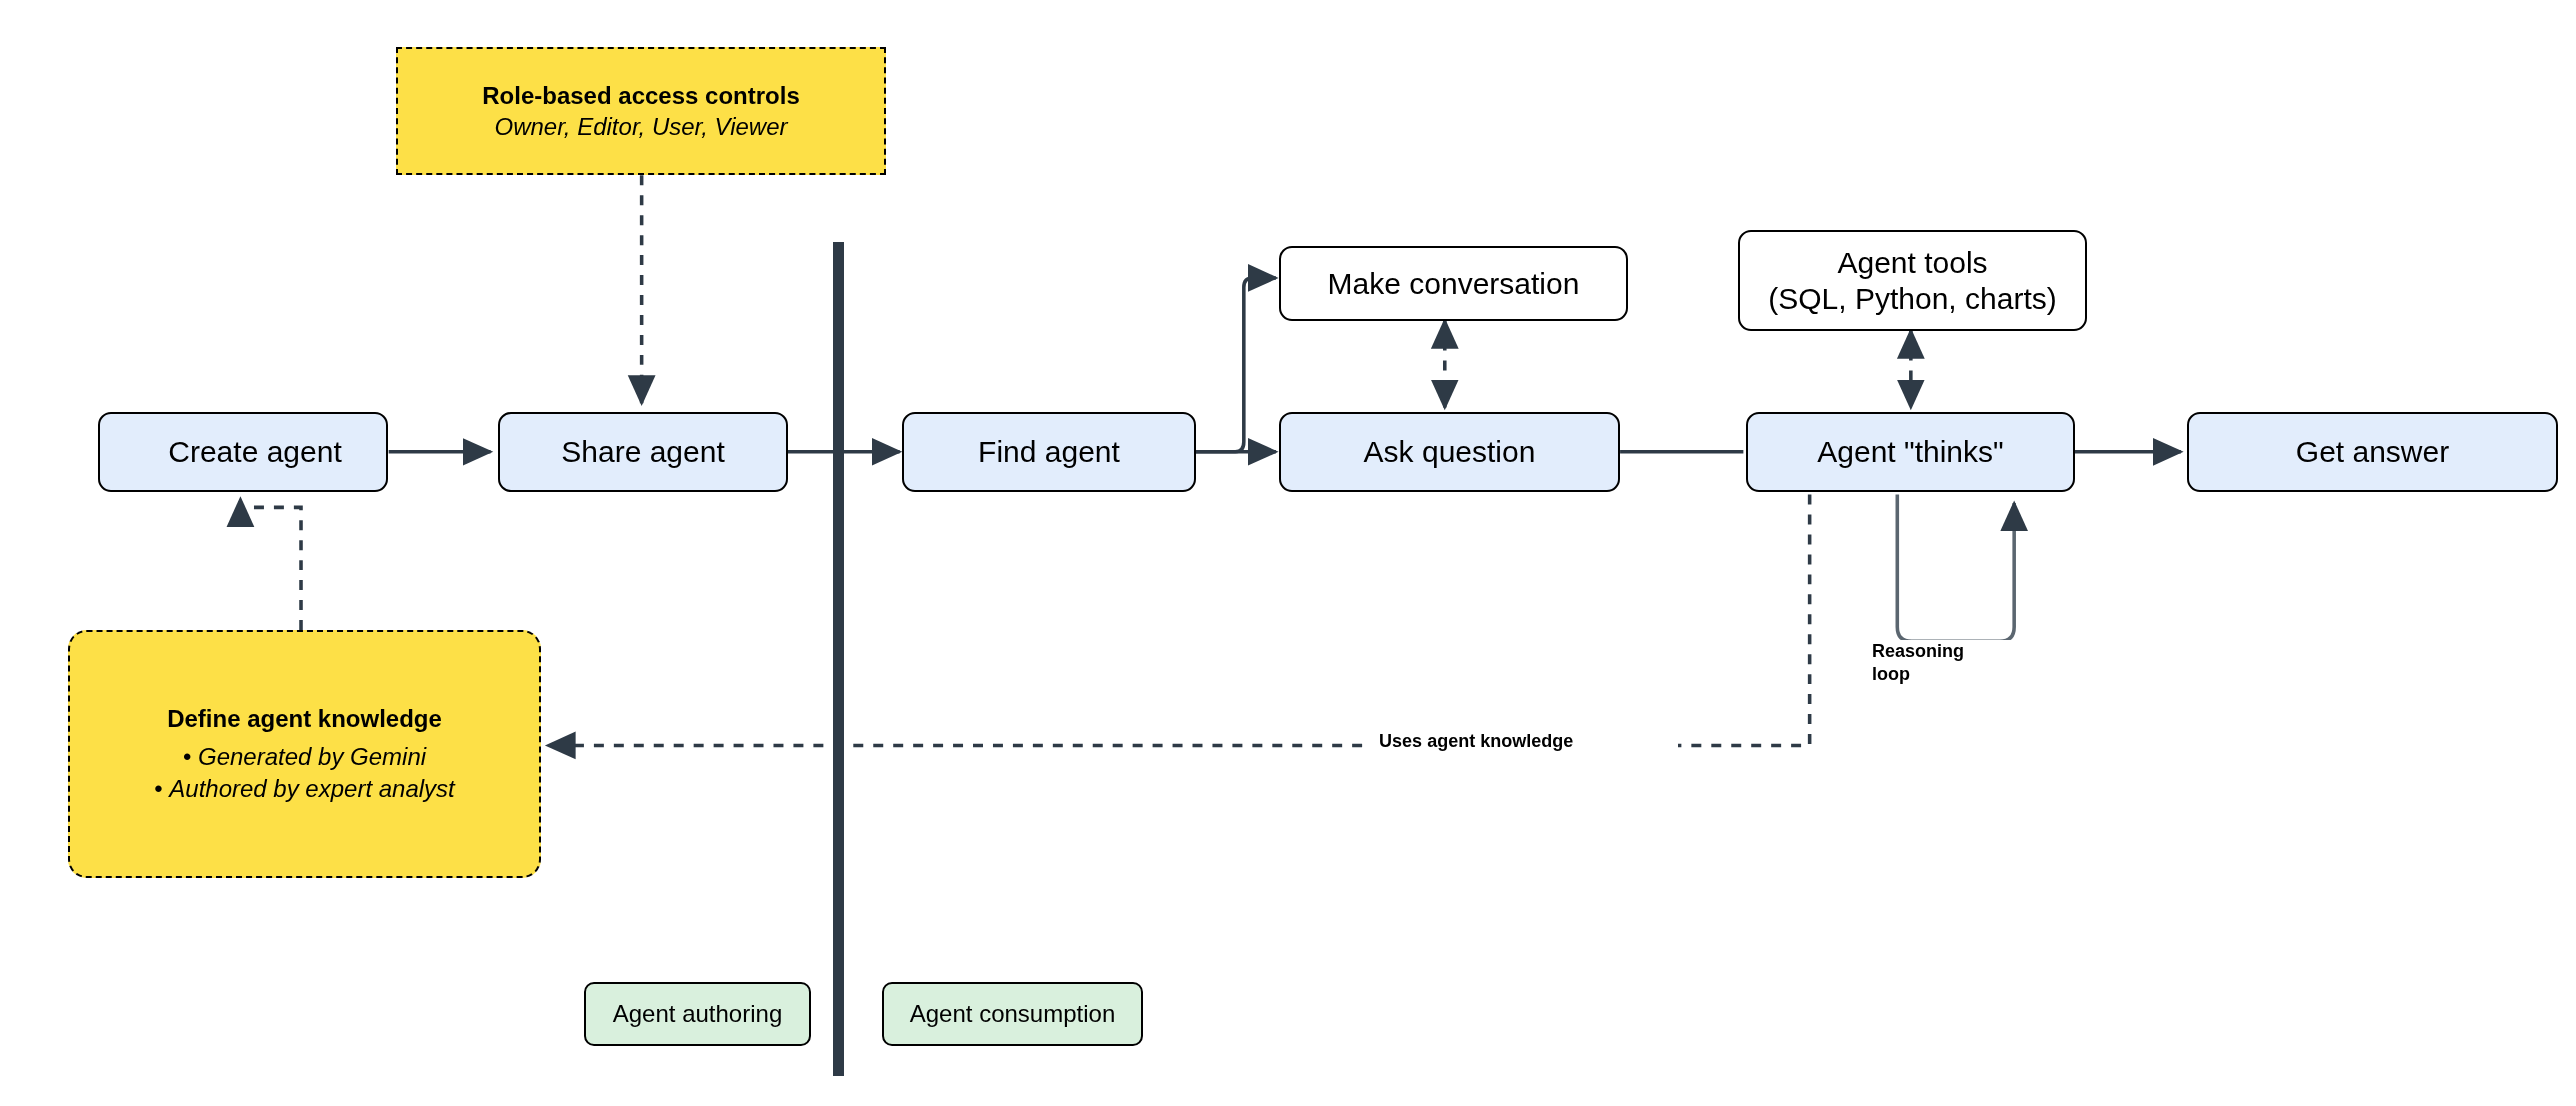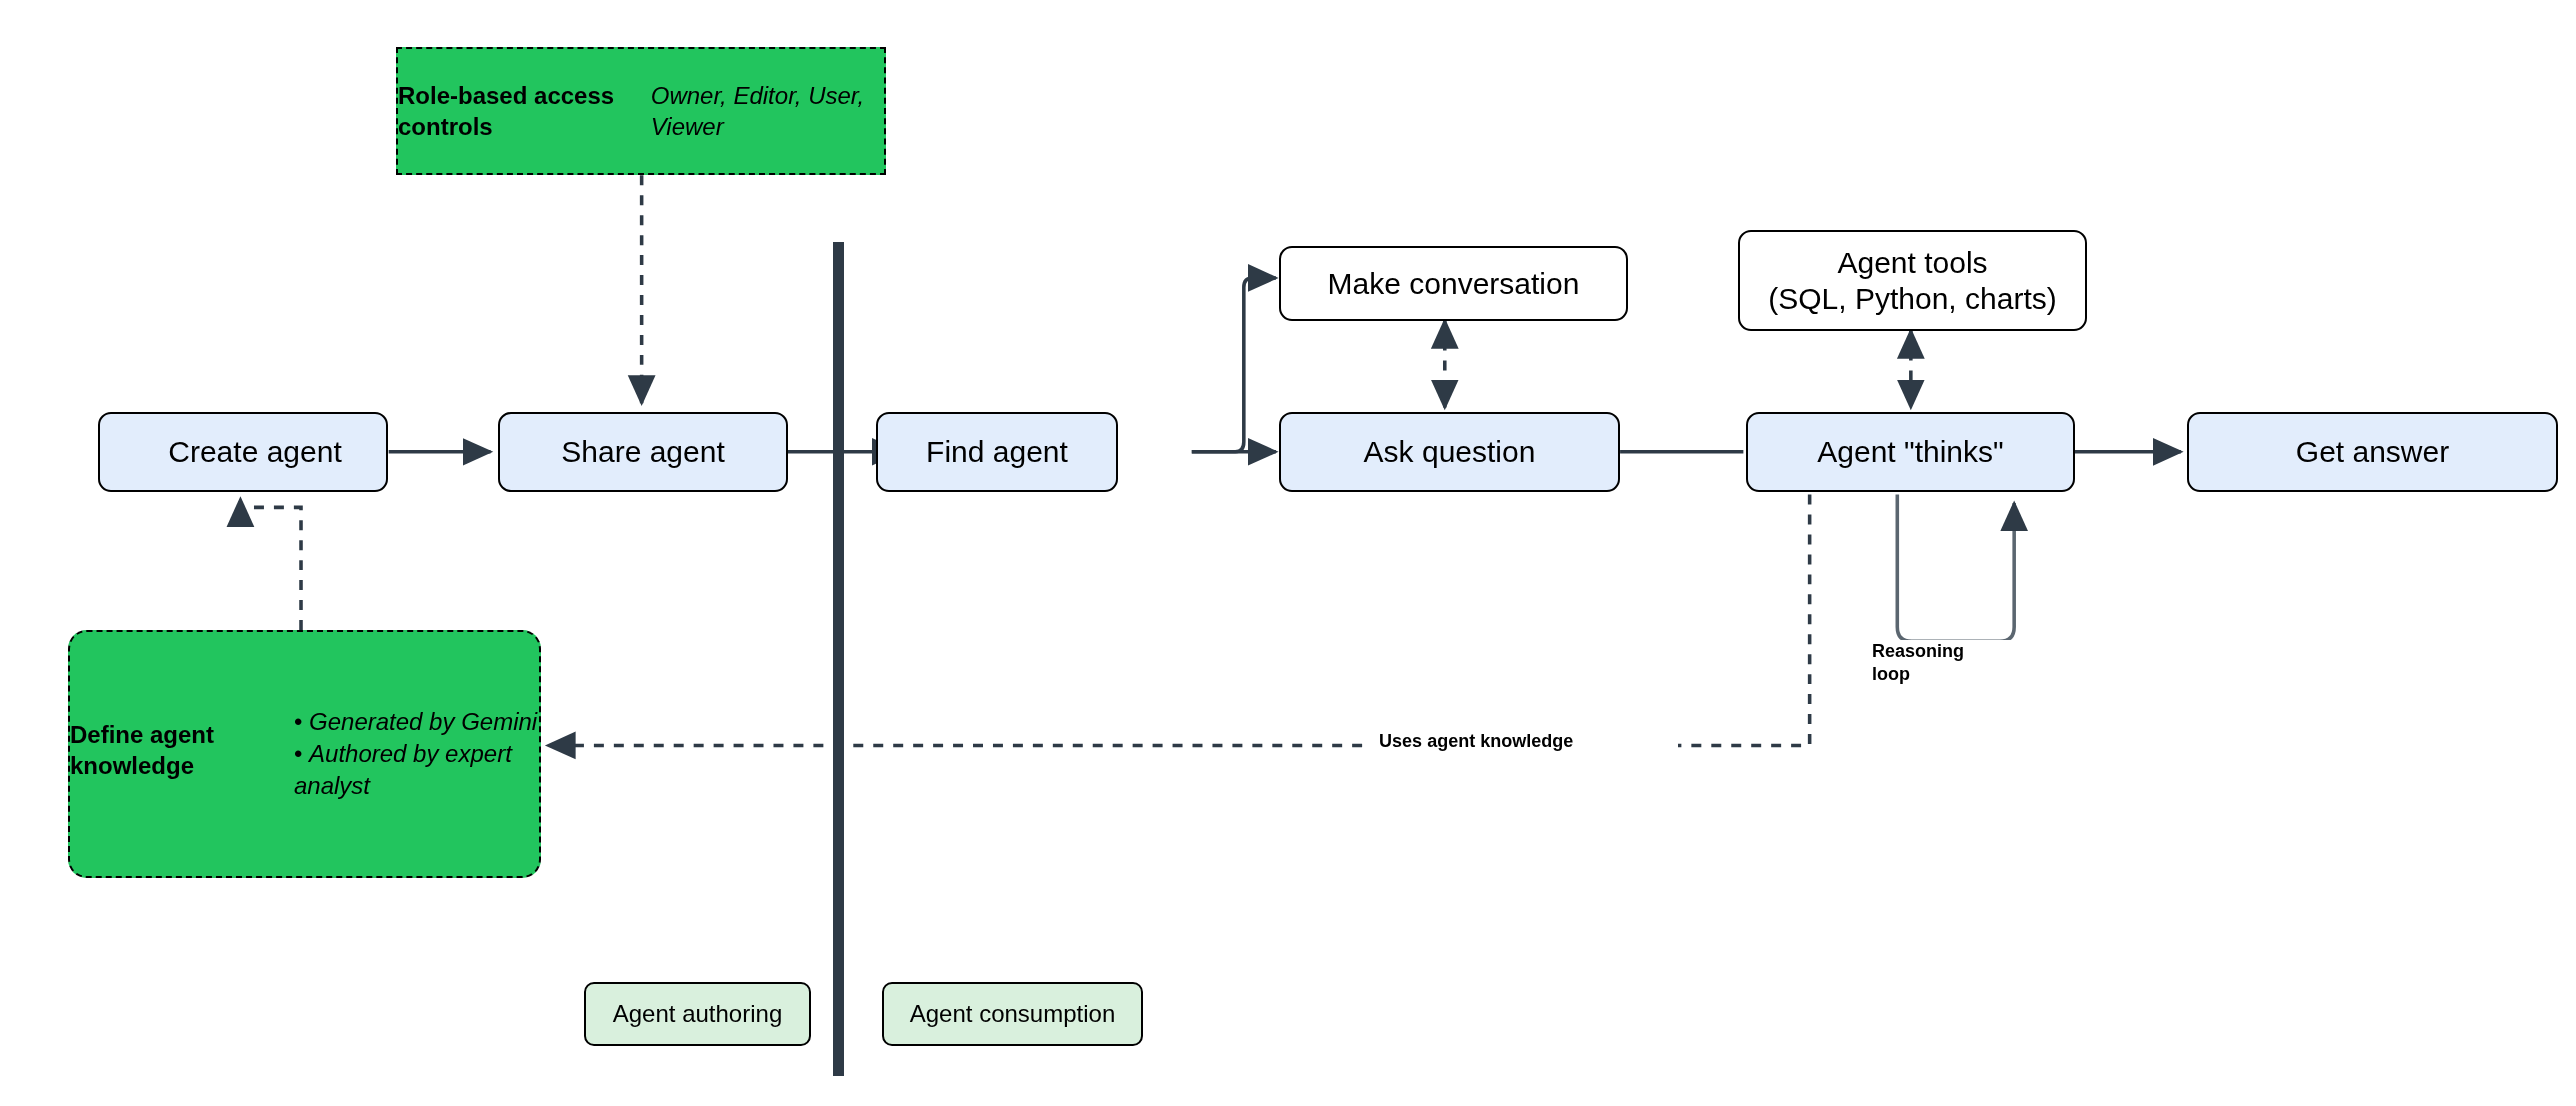--- a/index.html
+++ b/index.html
@@ -29,24 +29,24 @@
   .node.green{background:#d9f0dd;border-width:2.1px;border-radius:10px;}
   .node .lbl{display:block;white-space:pre-line;}
 
   .fs-process{font-size:30px;}
   .fs-legend{font-size:24px;}
 
   
   .dashbox{
     position:absolute;
     box-sizing:border-box;
-    background:#22c55e;
+    background:#fde047;
     border:2.9px dashed #000000;
-    display:flex;flex-direction:row;align-items:center;justify-content:center;
-    text-align:left;
+    display:flex;flex-direction:column;align-items:center;justify-content:center;
+    text-align:center;
     z-index:3;
   }
   .dashbox.sharp{border-radius:0;}
   .dashbox.round{border-radius:18.5px;}
   .dashbox .title{font-weight:bold;font-size:24px;line-height:1.3;}
   .dashbox .sub{font-style:italic;font-size:24px;line-height:1.3;}
   .dashbox ul{margin:0;padding:0;list-style:none;}
   .dashbox li{font-style:italic;font-size:24px;line-height:1.34;white-space:pre-line;}
   .dashbox li::before{content:"\2022  ";font-style:normal;}
 
@@ -148,21 +148,21 @@
   </div>
 
   <div class="node blue fs-process" style="left:98px;top:412px;width:290px;height:80px;padding-left:24px;">
     <span class="lbl">Create agent</span>
   </div>
 
   <div class="node blue fs-process" style="left:498px;top:412px;width:290px;height:80px;">
     <span class="lbl">Share agent</span>
   </div>
 
-  <div class="node blue fs-process" style="left:876px;top:412px;width:242px;height:80px;">
+  <div class="node blue fs-process" style="left:902px;top:412px;width:294px;height:80px;">
     <span class="lbl">Find agent</span>
   </div>
 
   <div class="node white fs-process" style="left:1279px;top:246px;width:349px;height:75px;">
     <span class="lbl">Make conversation</span>
   </div>
 
   <div class="node blue fs-process" style="left:1279px;top:412px;width:341px;height:80px;">
     <span class="lbl">Ask question</span>
   </div>

